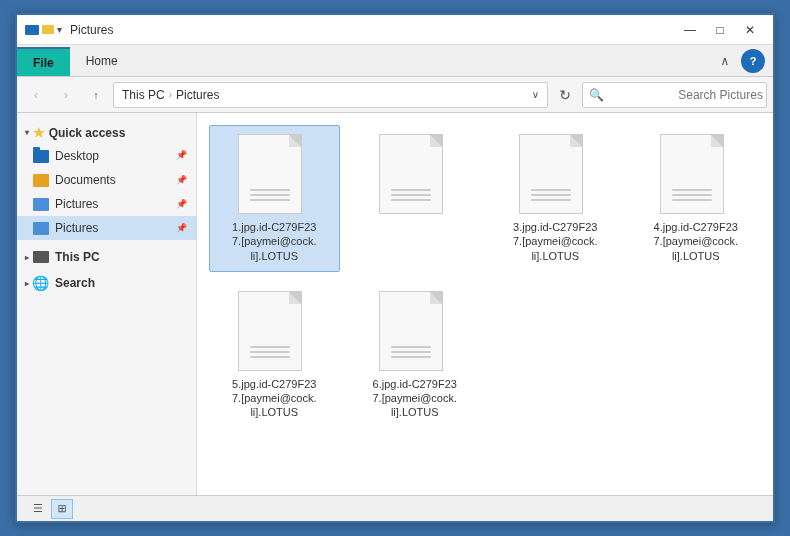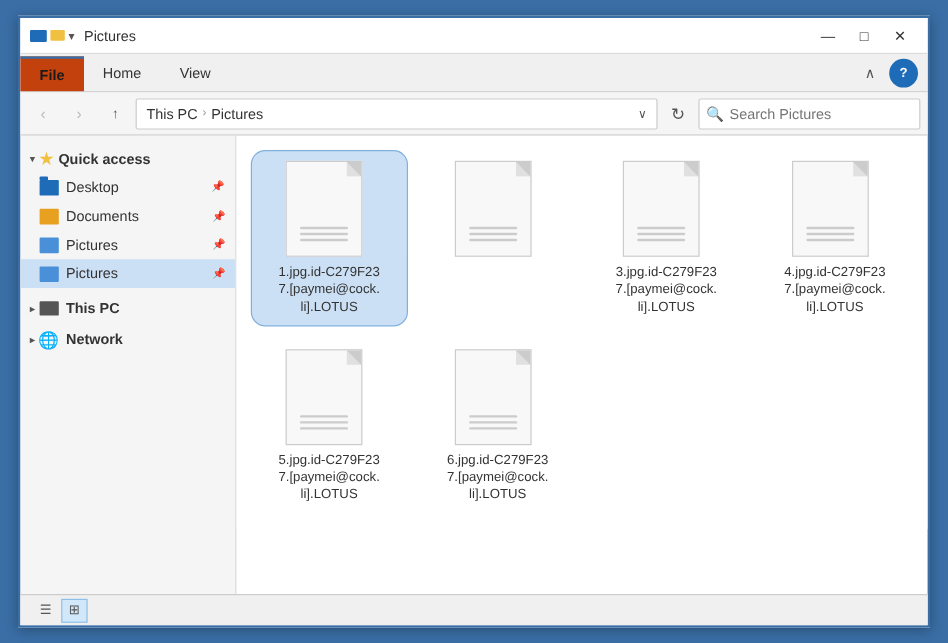--- a/index.html
+++ b/index.html
@@ -74,21 +74,21 @@
       padding: 0 16px;
       display: flex;
       align-items: center;
       cursor: pointer;
       font-size: 12px;
       color: #333;
       border: none;
       background: transparent;
     }
     .ribbon-tab.active {
-      background: #c2410c;
+      background: #14b8a6;
       border-top: 2px solid #3a6ea5;
       color: #1a1a1a;
       font-weight: 600;
       margin-top: 2px;
     }
     .ribbon-spacer { flex: 1; }
     .ribbon-right {
       display: flex;
       align-items: center;
       padding-right: 8px;
@@ -185,20 +185,21 @@
       gap: 4px;
       border-radius: 2px;
     }
     .search-box input {
       border: none;
       outline: none;
       flex: 1;
       font-size: 12px;
       color: #999;
       background: transparent;
+      text-align: right;
     }
     .search-icon-svg {
       color: #999;
       font-size: 12px;
     }
     
     .main-content {
       display: flex;
       flex: 1;
       overflow: hidden;
@@ -292,21 +293,21 @@
       display: grid;
       grid-template-columns: repeat(4, 1fr);
       gap: 10px;
     }
     .file-item {
       display: flex;
       flex-direction: column;
       align-items: center;
       padding: 8px 6px;
       cursor: pointer;
-      border-radius: 12px;
+      border-radius: 2px;
       border: 1px solid transparent;
     }
     .file-item.selected { background: #cce0f5; border: 1px solid #80b0e0; }
     .file-icon {
       width: 72px;
       height: 80px;
       position: relative;
       margin-bottom: 6px;
     }
     .file-icon-paper {
@@ -422,21 +423,20 @@
     <div class="title-bar-controls">
       <button class="title-bar-controls" style="width:30px;height:28px;border:none;background:transparent;cursor:pointer;font-size:12px;display:flex;align-items:center;justify-content:center;">—</button>
       <button class="title-bar-controls" style="width:30px;height:28px;border:none;background:transparent;cursor:pointer;font-size:12px;display:flex;align-items:center;justify-content:center;">□</button>
       <button class="title-bar-controls close" style="width:30px;height:28px;border:none;background:transparent;cursor:pointer;font-size:12px;display:flex;align-items:center;justify-content:center;">✕</button>
     </div>
   </div>
 
   <div class="ribbon">
     <button class="ribbon-tab active">File</button>
     <button class="ribbon-tab">Home</button>
-    <button class="ribbon-tab">View</button>
     <div class="ribbon-spacer"></div>
     <div class="ribbon-right">
       <div class="ribbon-chevron">∧</div>
       <div class="ribbon-help">?</div>
     </div>
   </div>
 
   <div class="address-bar">
     <button class="nav-btn disabled">‹</button>
     <button class="nav-btn disabled">›</button>
@@ -490,21 +490,21 @@
 
       <div class="sidebar-section-header" style="margin-top:6px;">
         <span style="font-size:8px;color:#555;">▸</span>
         <div class="icon-computer" style="margin-right:2px;"></div>
         <span>This PC</span>
       </div>
 
       <div class="sidebar-section-header" style="margin-top:4px;">
         <span style="font-size:8px;color:#555;">▸</span>
         <div class="icon-network" style="font-size:14px;margin-right:2px;">🌐</div>
-        <span>Network</span>
+        <span>Search</span>
       </div>
     </div>
 
     <div class="file-area-wrapper">
       <div class="file-area">
         <div class="file-grid">
 
           <div class="file-item selected">
             <div class="file-icon">
               <div class="file-icon-paper">

